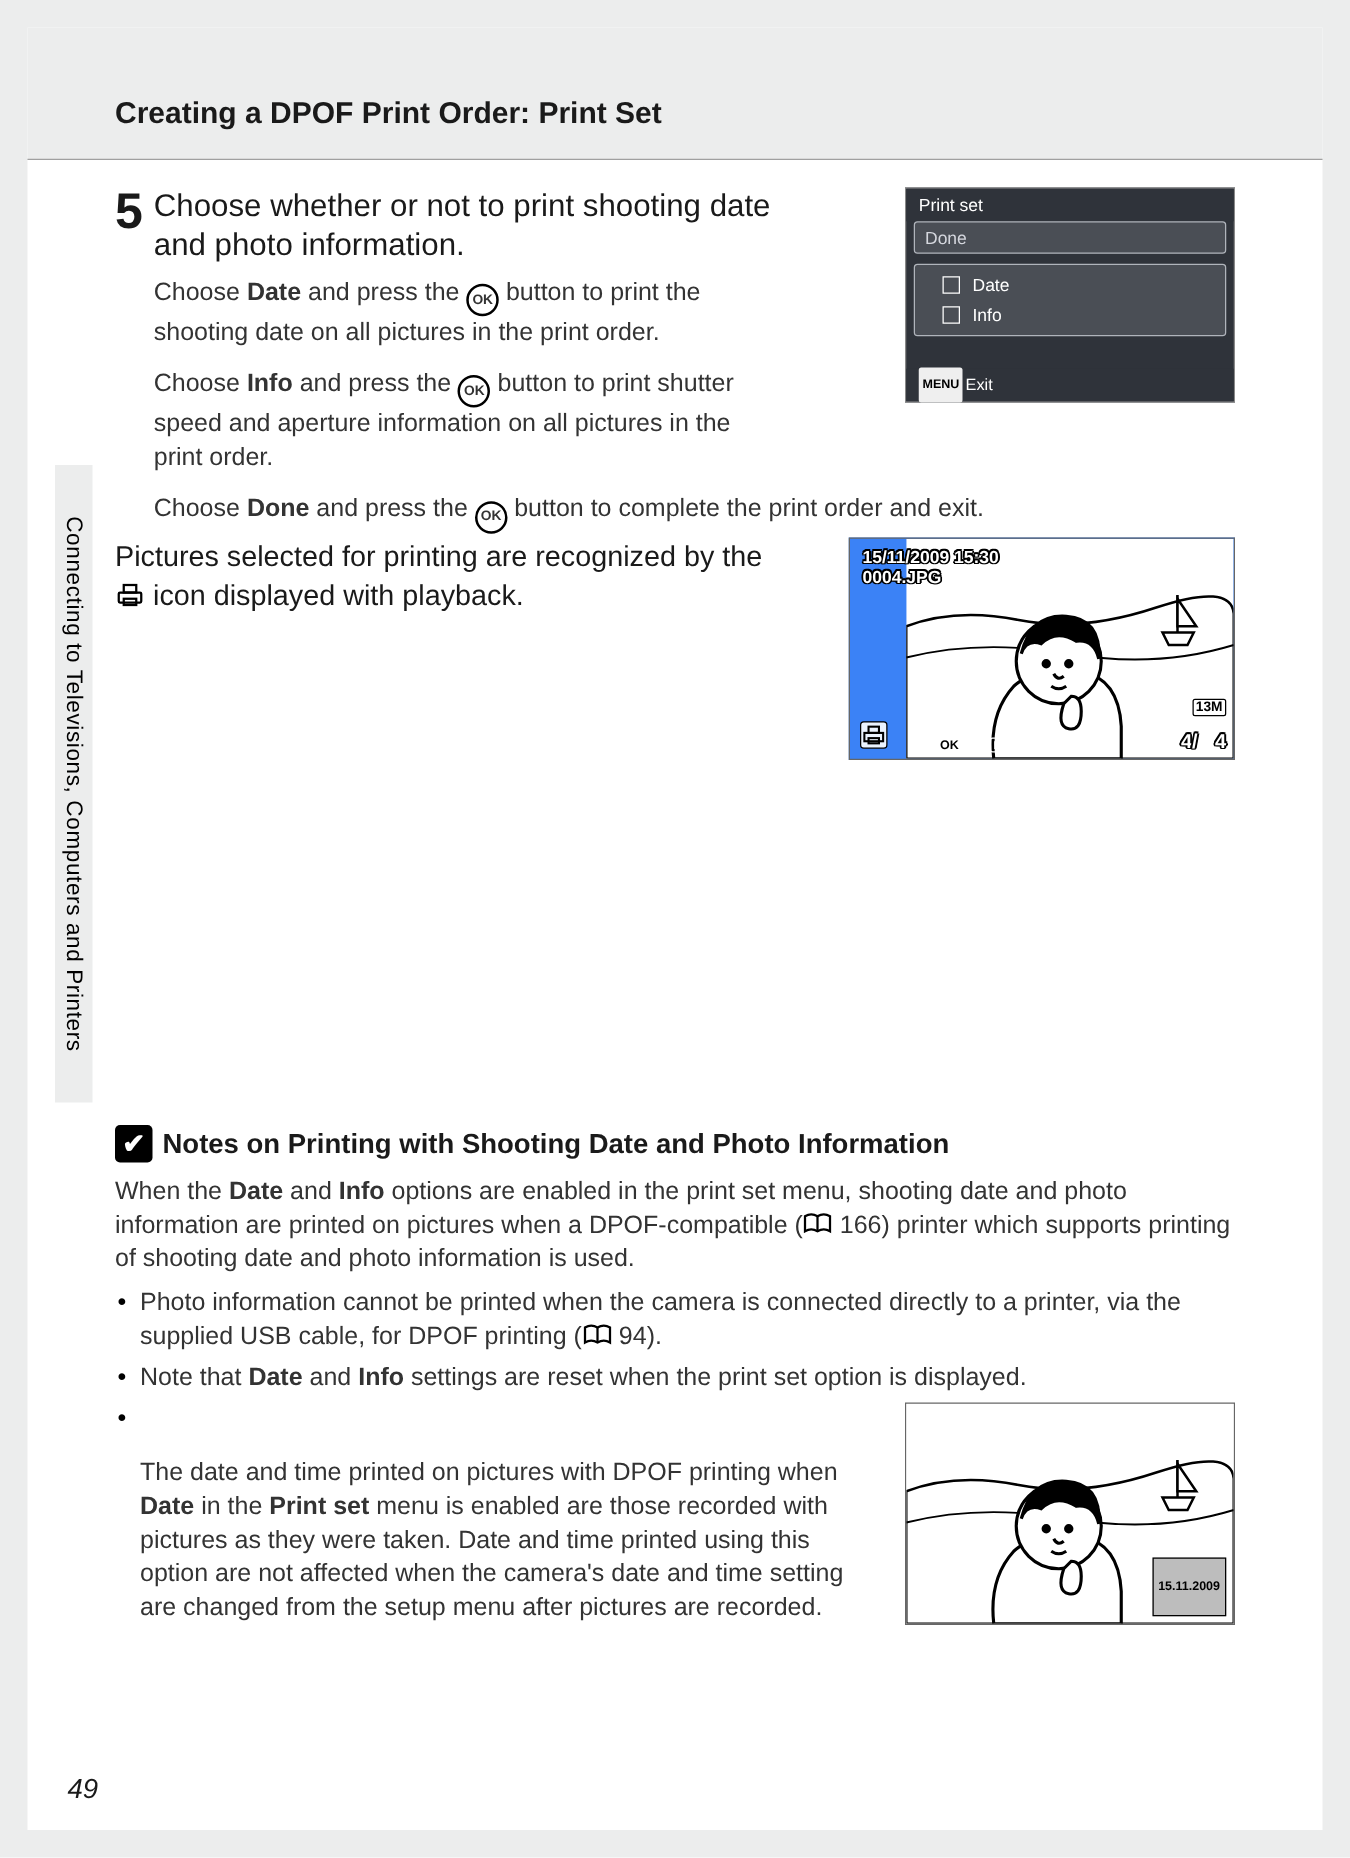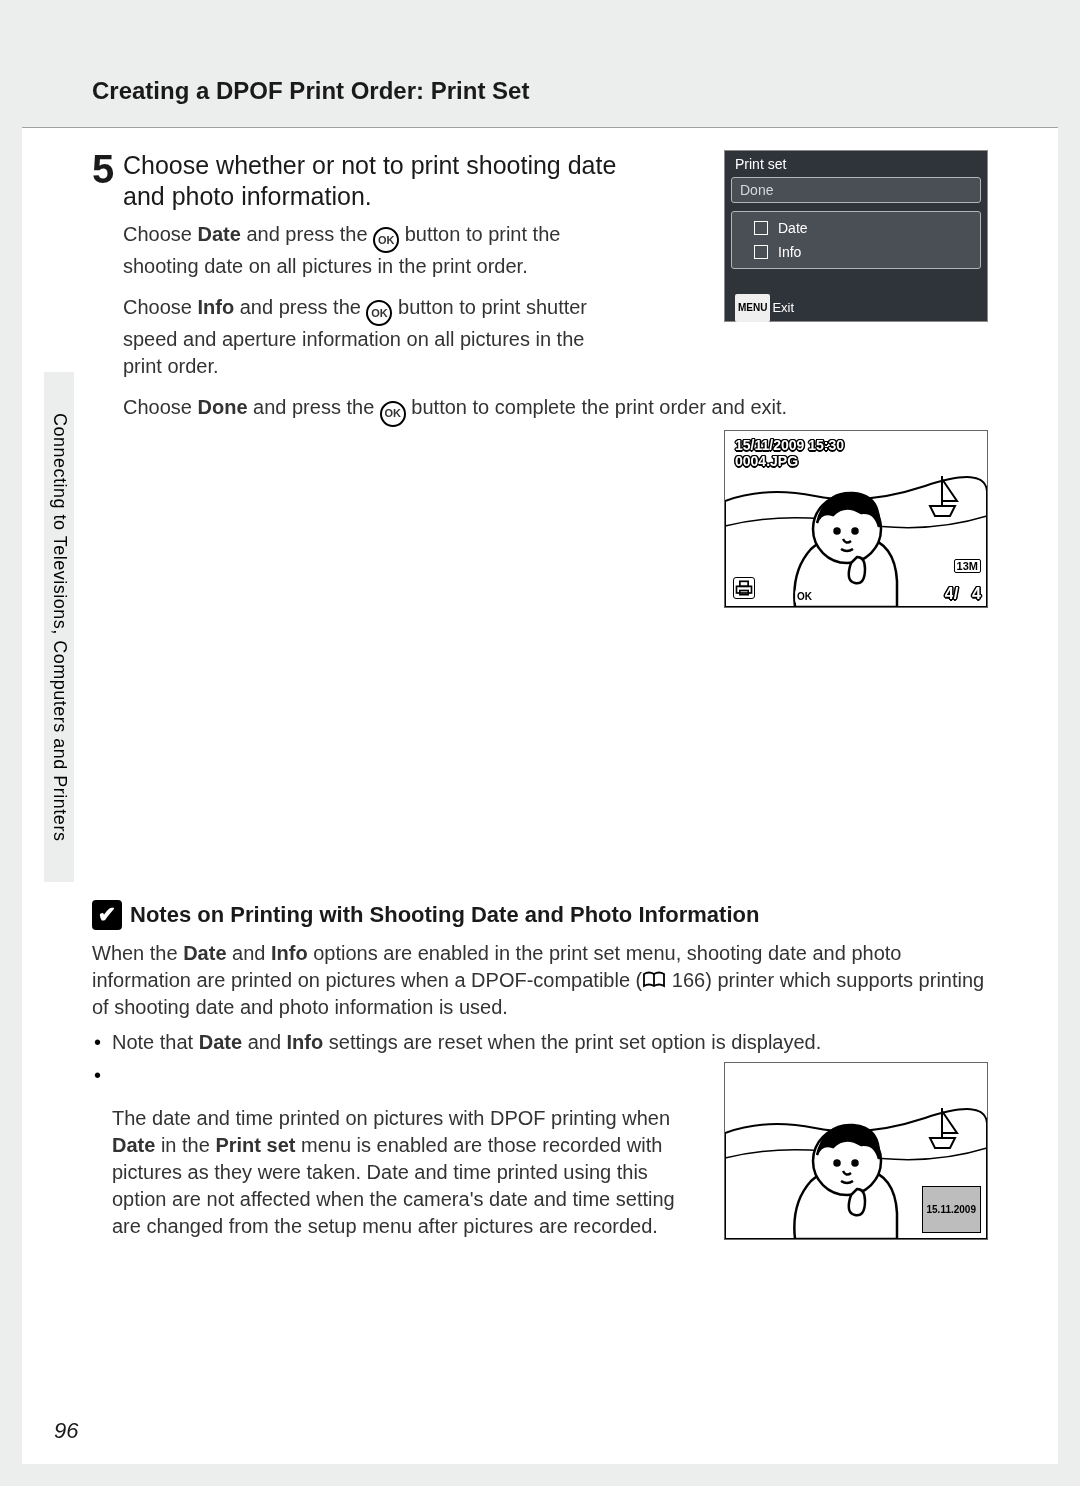--- a/index.html
+++ b/index.html
@@ -194,20 +194,21 @@
     vertical-align:-2px;
   }
   
   .lcd2{
     position:absolute;
     right:0;top:280px;
     width:262px;height:176px;
     border:1px solid #666;
     background:#3b82f6;
     overflow:hidden;
+    padding-left:45px;
   }
   .lcd2 svg{width:100%;height:100%;display:block;}
   .lcd2 .overlay{
     position:absolute;inset:0;
     font-family:Arial,sans-serif;
     color:#fff;
   }
   .outline-txt{
     font-weight:700;
     text-shadow:
@@ -339,20 +340,33 @@
           <span class="chk"></span>
           <span>Info</span>
         </div>
       </div>
       <div class="foot">
         <span class="menu-tag">MENU</span>
         <span>Exit</span>
       </div>
     </div>
 
+    <div class="para2">
+      <span>Pictures selected for printing are recognized by the </span>
+      <span class="print-icon">
+        <svg viewBox="0 0 24 20">
+            <g fill="none" stroke="#000" stroke-width="1.8">
+          <rect x="3" y="8" width="18" height="8" rx="1"></rect>
+              <rect x="7" y="2" width="10" height="6"></rect>
+              <rect x="7" y="13" width="10" height="5"></rect>
+        </g>
+          </svg>
+      </span>
+      <span> icon displayed with playback.</span>
+    </div>
 
     <div class="lcd2">
       <svg viewBox="0 0 262 176">
         <rect x="0" y="0" width="262" height="176" fill="#fff"></rect>
         <path d="M0 70 Q40 55 90 65 T200 55 T262 60 V176 H0 Z" fill="#fff" stroke="#000" stroke-width="2"></path>
         <path d="M0 95 Q60 80 130 92 T262 85" fill="none" stroke="#000" stroke-width="1.5"></path>
 
         <g stroke="#000" stroke-width="2" fill="#fff">
           <path d="M205 75 L230 75 L225 85 L210 85 Z"></path>
           <path d="M217 75 L217 45"></path>
@@ -410,20 +424,30 @@
         <span>When the </span><b>Date</b><span> and </span><b>Info</b><span> options are enabled in the print set menu, shooting date and photo information are printed on pictures when a DPOF-compatible (</span><span class="book-icon">
             <svg viewBox="0 0 24 18">
               <g fill="none" stroke="#000" stroke-width="1.8">
                 <path d="M2 3 Q7 0 12 3 Q17 0 22 3 V15 Q17 12 12 15 Q7 12 2 15 Z"></path>
                 <path d="M12 3 V15"></path>
               </g>
             </svg>
           </span><span> 166) printer which supports printing of shooting date and photo information is used.</span>
       </div>
       <ul class="bul">
+        <li>
+          <span>Photo information cannot be printed when the camera is connected directly to a printer, via the supplied USB cable, for DPOF printing (</span><span class="book-icon">
+              <svg viewBox="0 0 24 18">
+                <g fill="none" stroke="#000" stroke-width="1.8">
+                  <path d="M2 3 Q7 0 12 3 Q17 0 22 3 V15 Q17 12 12 15 Q7 12 2 15 Z"></path>
+                  <path d="M12 3 V15"></path>
+                </g>
+              </svg>
+            </span><span> 94).</span>
+        </li>
         <li>
           <span>Note that </span><b>Date</b><span> and </span><b>Info</b><span> settings are reset when the print set option is displayed.</span>
         </li>
         <li>
           <div class="notes-row">
             <div class="txtcol">
               <span>The date and time printed on pictures with DPOF printing when </span><b>Date</b><span> in the </span><b>Print set</b><span> menu is enabled are those recorded with pictures as they were taken. Date and time printed using this option are not affected when the camera's date and time setting are changed from the setup menu after pictures are recorded.</span>
             </div>
             <div class="lcd3">
               <svg viewBox="0 0 262 176">
@@ -448,15 +472,15 @@
               </svg>
               <div class="datebadge">15.11.2009</div>
             </div>
           </div>
         </li>
       </ul>
     </div>
 
   </div>
 
-  <div class="pgnum">96</div>
+  <div class="pgnum">49</div>
 
 </div>
 
 </body></html>

